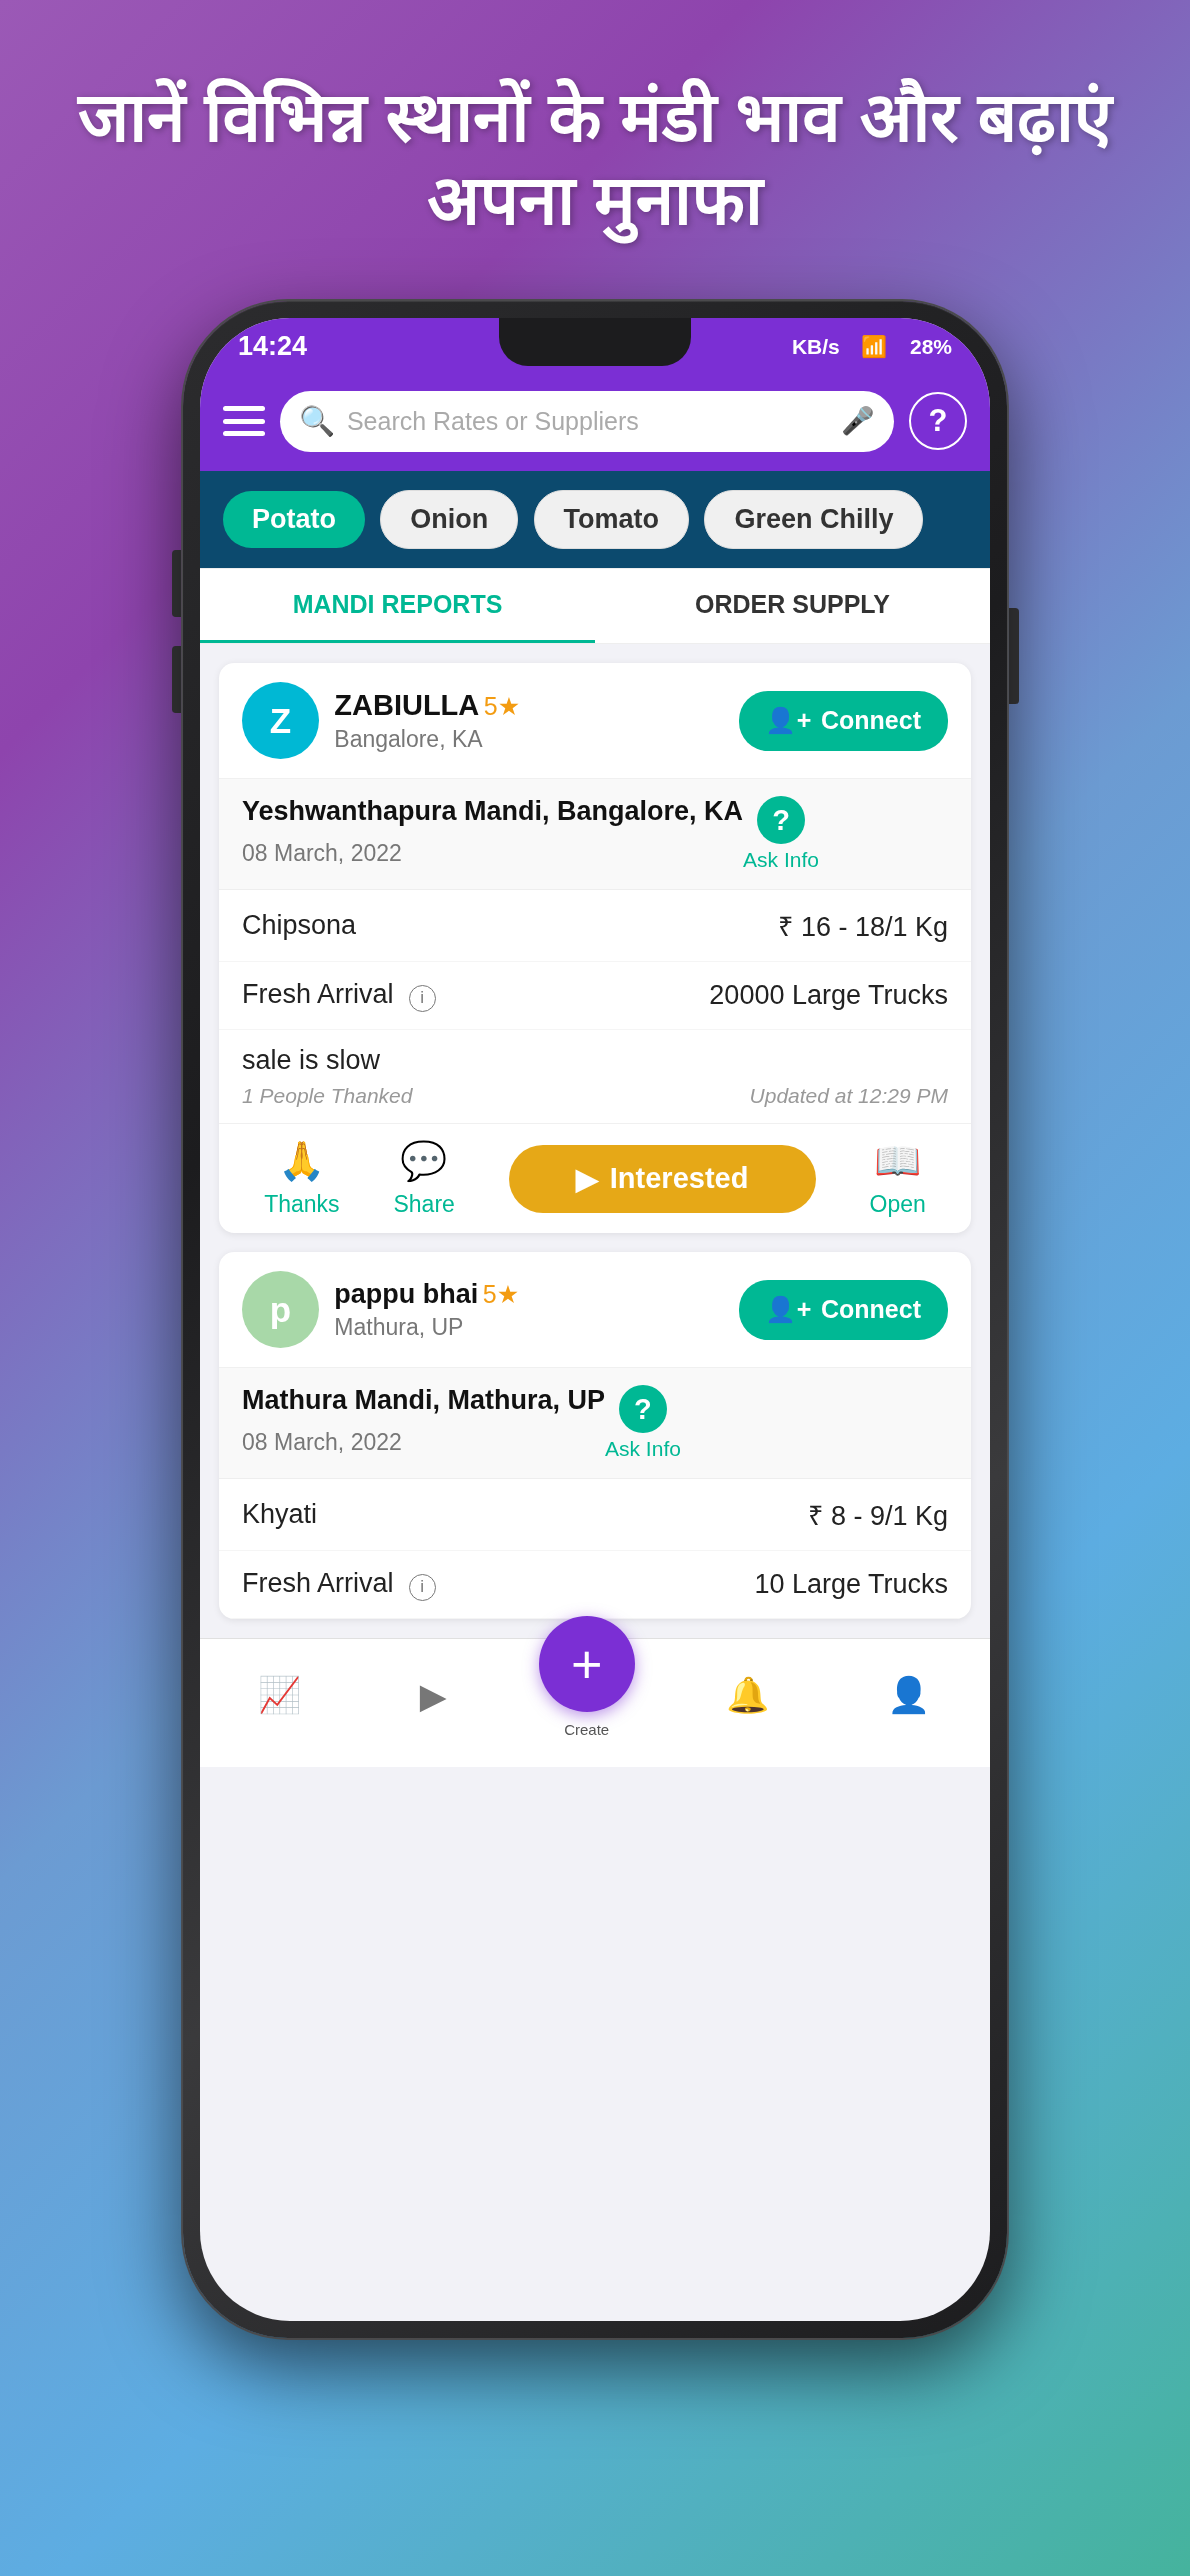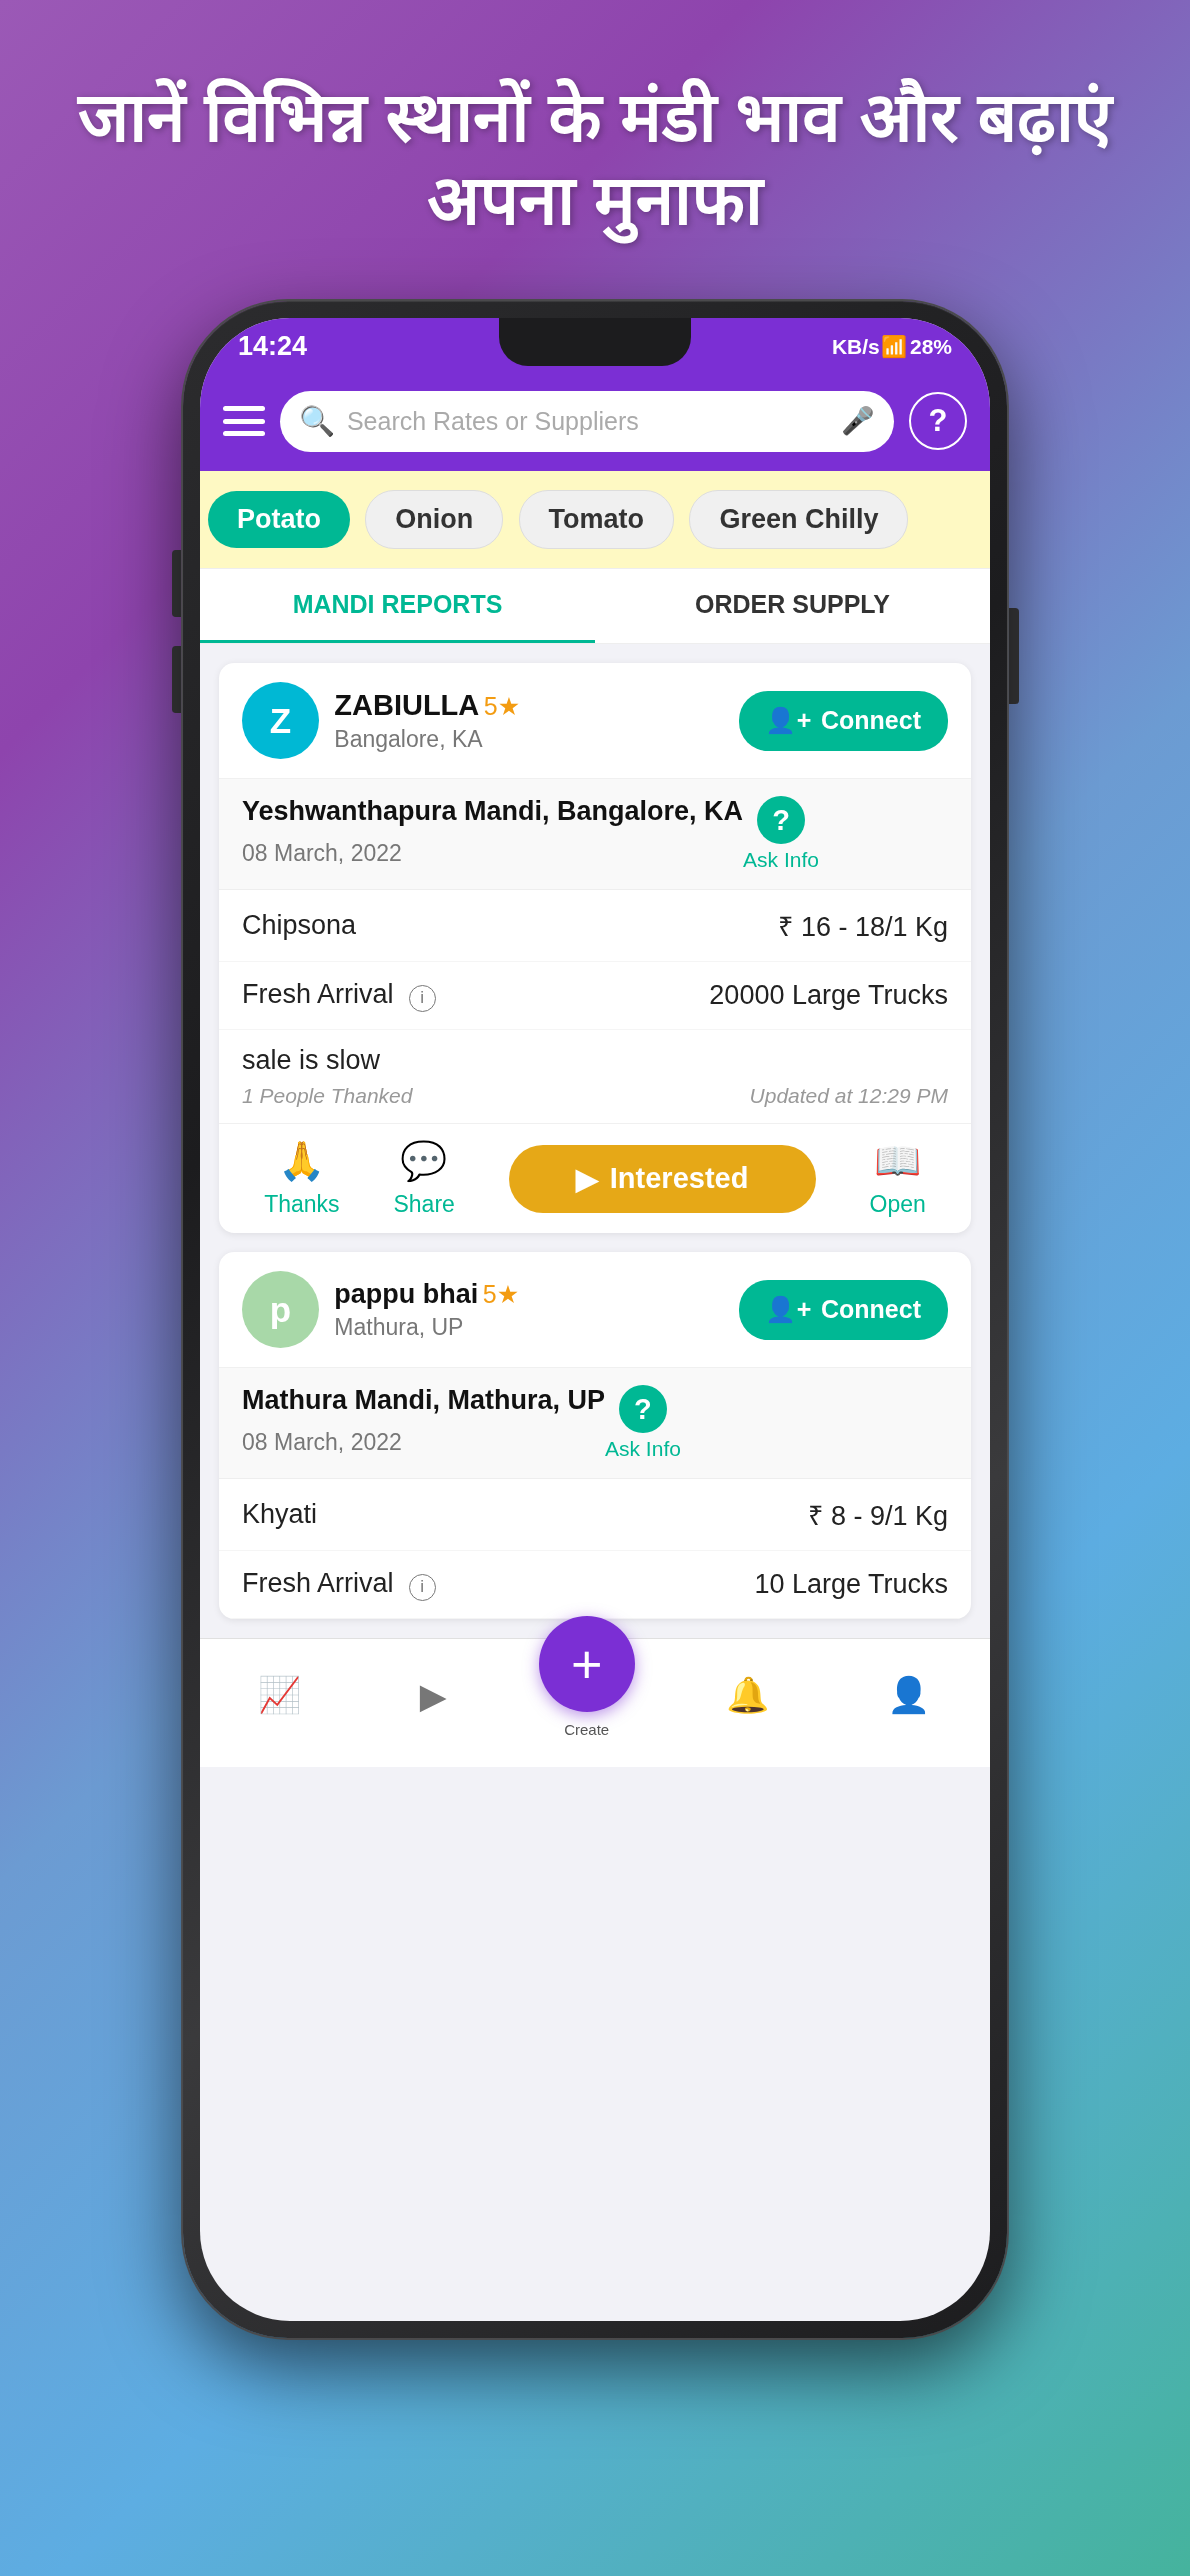--- a/index.html
+++ b/index.html
@@ -95,21 +95,21 @@
       color: white;
       font-size: 25px;
       font-weight: 600;
     }
 
     .status-time { font-weight: 700; font-size: 27px; }
 
     .status-icons {
       display: flex;
       align-items: center;
-      gap: 2px;
+      gap: 22px;
       font-size: 21px;
     }
 
     
     .notch {
       position: absolute;
       top: 0;
       left: 50%;
       transform: translateX(-50%);
       width: 192px;
@@ -177,22 +177,22 @@
       display: flex;
       align-items: center;
       justify-content: center;
       color: white;
       font-size: 31px;
       font-weight: bold;
     }
 
     
     .category-bar {
-      background: #fef9c3;
-      padding: 19px 8px;
+      background: #0c4a6e;
+      padding: 19px 23px;
       display: flex;
       gap: 15.3px;
       align-items: center;
       overflow: hidden;
       border-bottom: 1px solid #eee;
     }
 
     .chip {
       padding: 13.4px 29px;
       border-radius: 29px;

